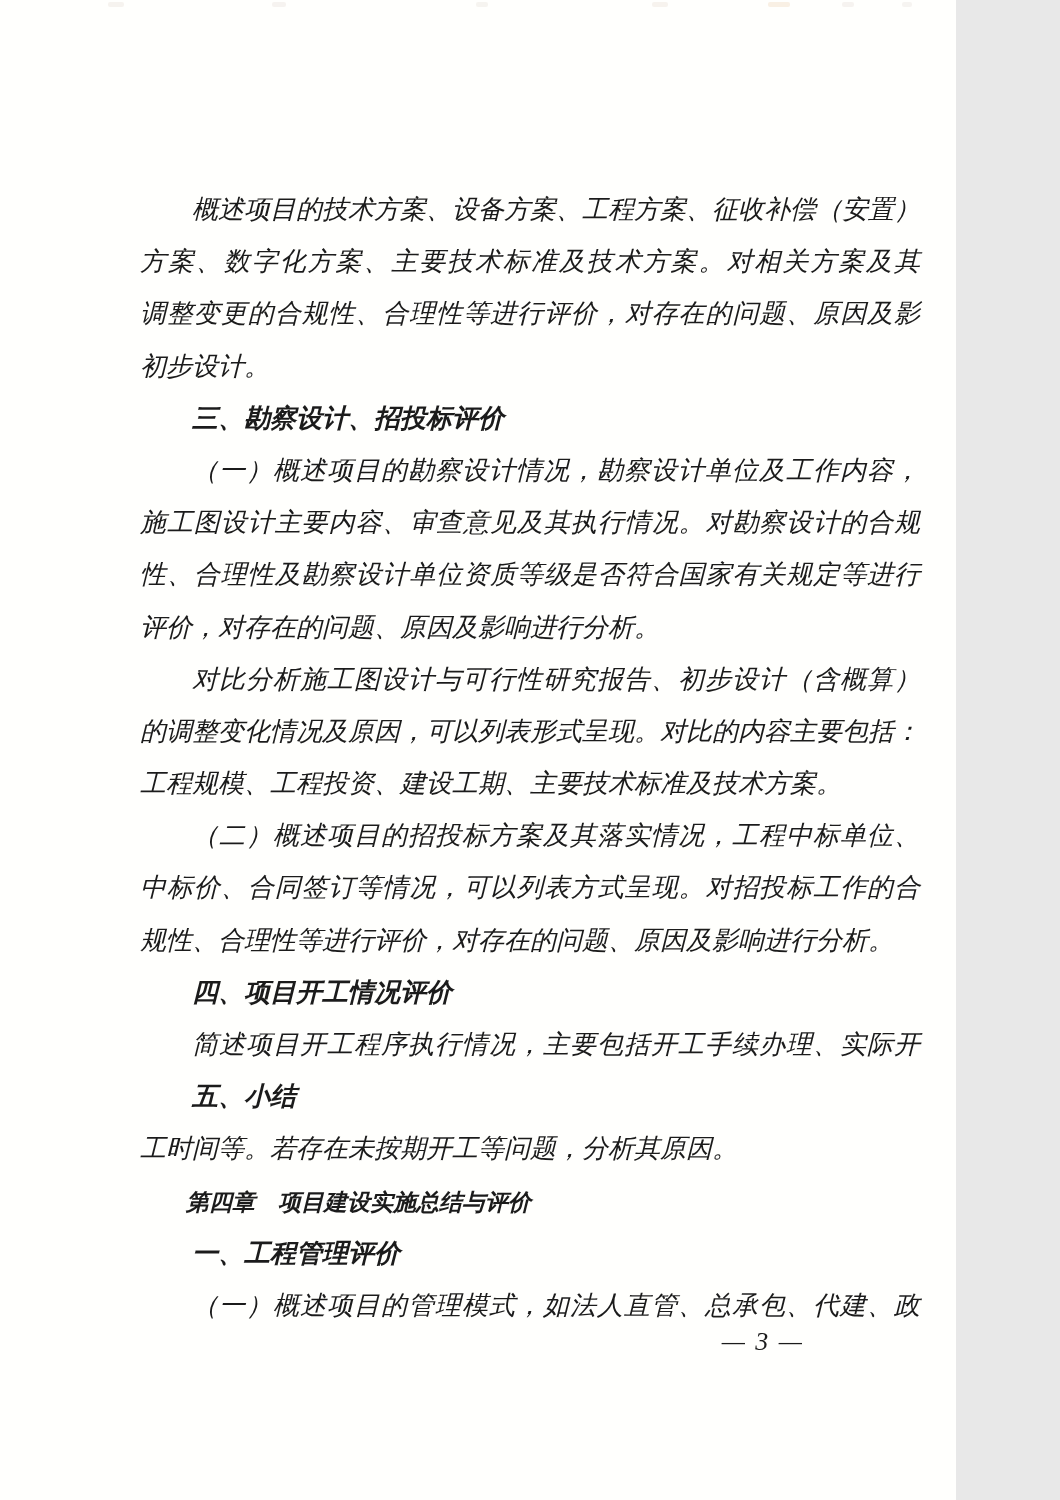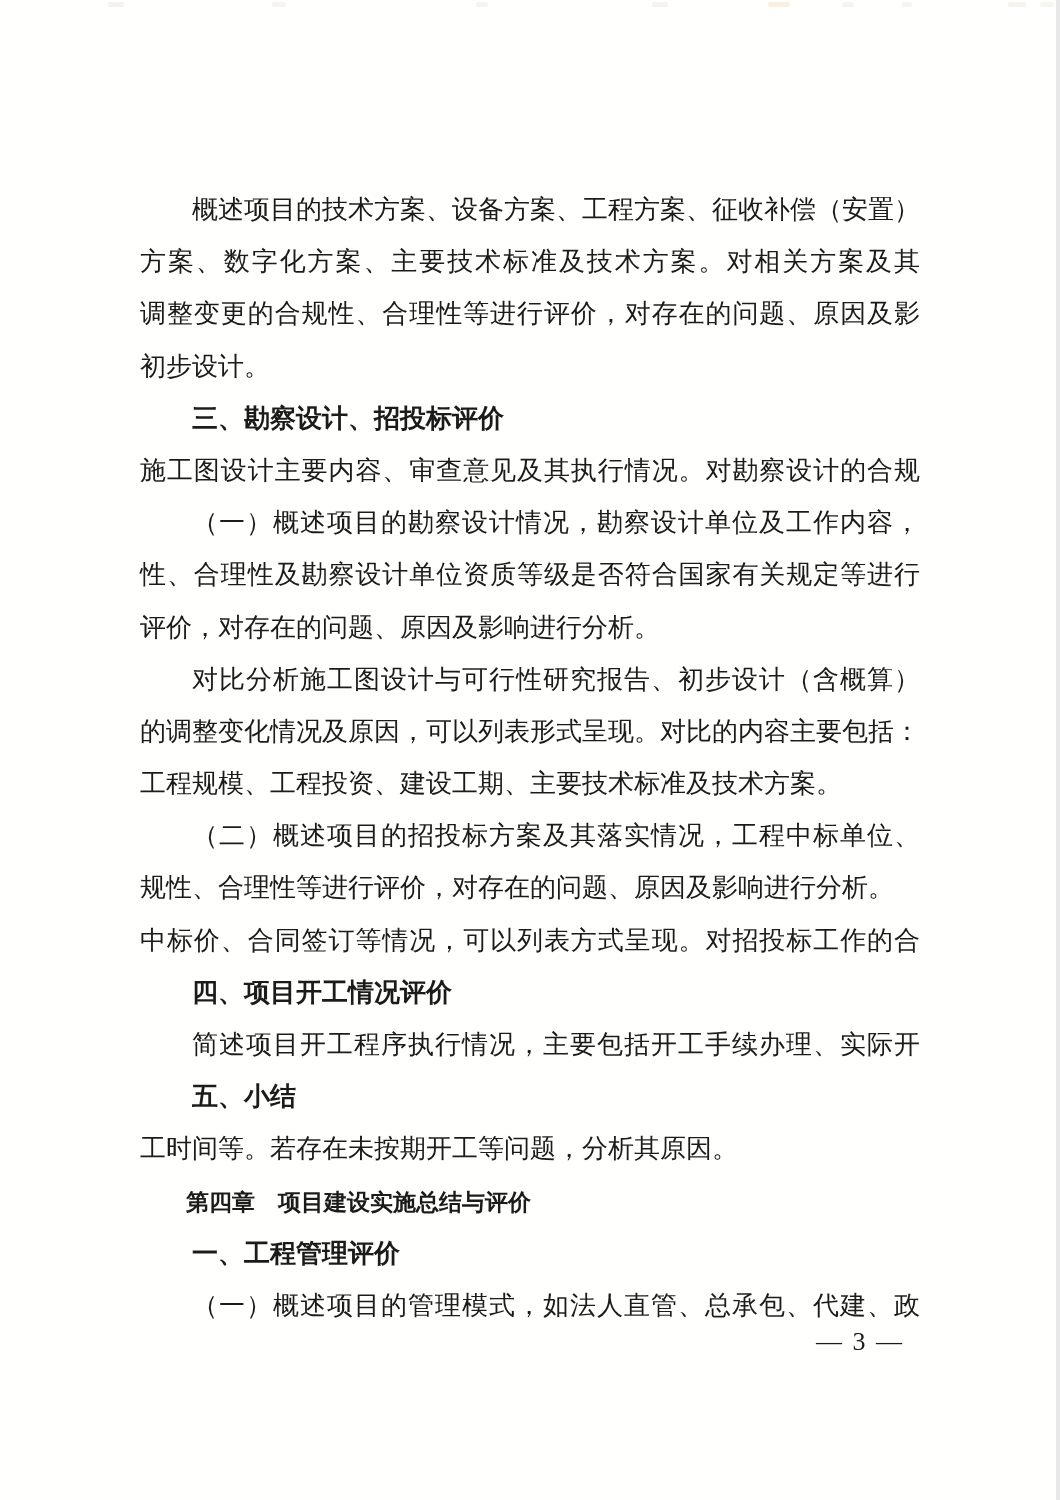--- a/index.html
+++ b/index.html
@@ -2,26 +2,27 @@
 <html><head>
 <meta charset="utf-8">
 <style>
   html, body {
     margin: 0;
     padding: 0;
     background: #e8e8e8;
   }
   .page {
     position: relative;
-    width: 1056px;
+    width: 956px;
     height: 1500px;
     background: #fffffd;
     overflow: hidden;
     font-family: "Liberation Serif", serif;
     color: #1b1b1b;
+    font-style: italic;
   }
   
   .artifact-row {
     position: absolute;
     top: 0;
     left: 0;
     width: 100%;
     height: 12px;
   }
   .speck {
@@ -90,30 +91,30 @@
     <div class="speck" style="left:1008px;width:18px;background:#f0ebe5;"></div>
     <div class="speck" style="left:1040px;width:14px;background:#f1ece6;"></div>
   </div>
 
   <div class="content" id="content">
       <div class="line first justify">概述项目的技术方案、设备方案、工程方案、征收补偿（安置）</div>
       <div class="line justify">方案、数字化方案、主要技术标准及技术方案。对相关方案及其</div>
       <div class="line justify">调整变更的合规性、合理性等进行评价，对存在的问题、原因及影</div>
       <div class="line">初步设计。</div>
       <div class="line heading">三、勘察设计、招投标评价</div>
+      <div class="line first justify">（一）概述项目的勘察设计情况，勘察设计单位及工作内容，</div>
       <div class="line justify">施工图设计主要内容、审查意见及其执行情况。对勘察设计的合规</div>
-      <div class="line first justify">（一）概述项目的勘察设计情况，勘察设计单位及工作内容，</div>
       <div class="line justify">性、合理性及勘察设计单位资质等级是否符合国家有关规定等进行</div>
       <div class="line">评价，对存在的问题、原因及影响进行分析。</div>
       <div class="line first justify">对比分析施工图设计与可行性研究报告、初步设计（含概算）</div>
       <div class="line justify">的调整变化情况及原因，可以列表形式呈现。对比的内容主要包括：</div>
       <div class="line">工程规模、工程投资、建设工期、主要技术标准及技术方案。</div>
       <div class="line first justify">（二）概述项目的招投标方案及其落实情况，工程中标单位、</div>
+      <div class="line justify">中标价、合同签订等情况，可以列表方式呈现。对招投标工作的合</div>
       <div class="line">规性、合理性等进行评价，对存在的问题、原因及影响进行分析。</div>
-      <div class="line justify">中标价、合同签订等情况，可以列表方式呈现。对招投标工作的合</div>
       <div class="line heading">四、项目开工情况评价</div>
       <div class="line first justify">简述项目开工程序执行情况，主要包括开工手续办理、实际开</div>
       <div class="line heading">五、小结</div>
       <div class="line">工时间等。若存在未按期开工等问题，分析其原因。</div>
       <div class="line chapter">第四章　项目建设实施总结与评价</div>
       <div class="line heading">一、工程管理评价</div>
       <div class="line first justify">（一）概述项目的管理模式，如法人直管、总承包、代建、政</div>
     </div>
 
   <div class="page-number">— 3 —</div>

